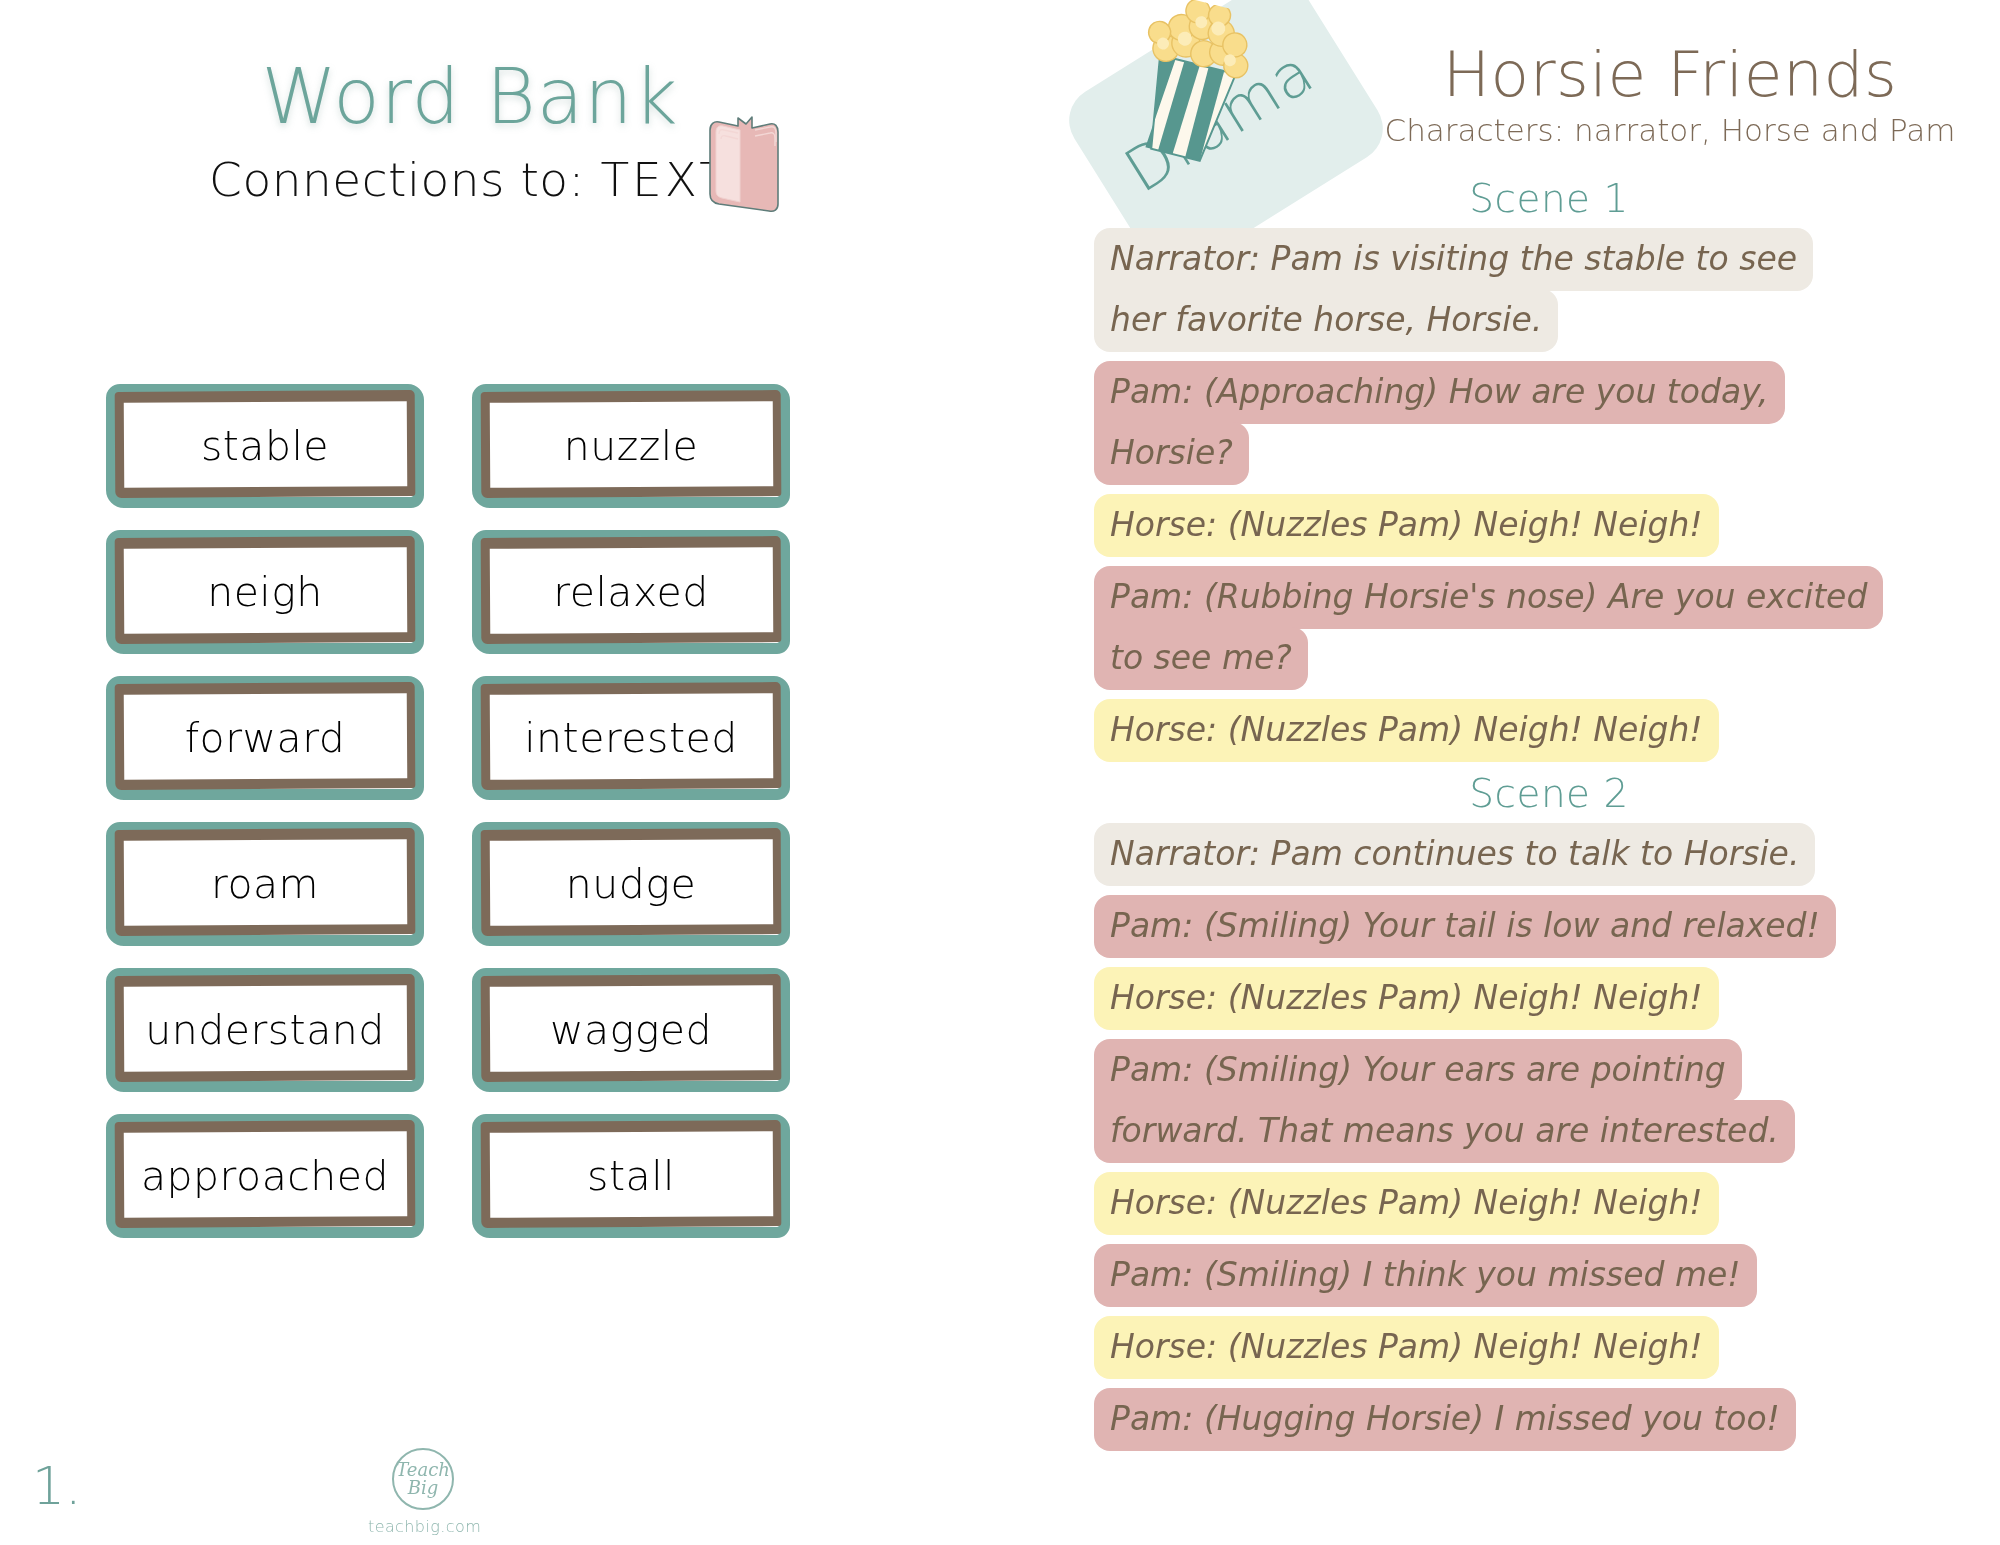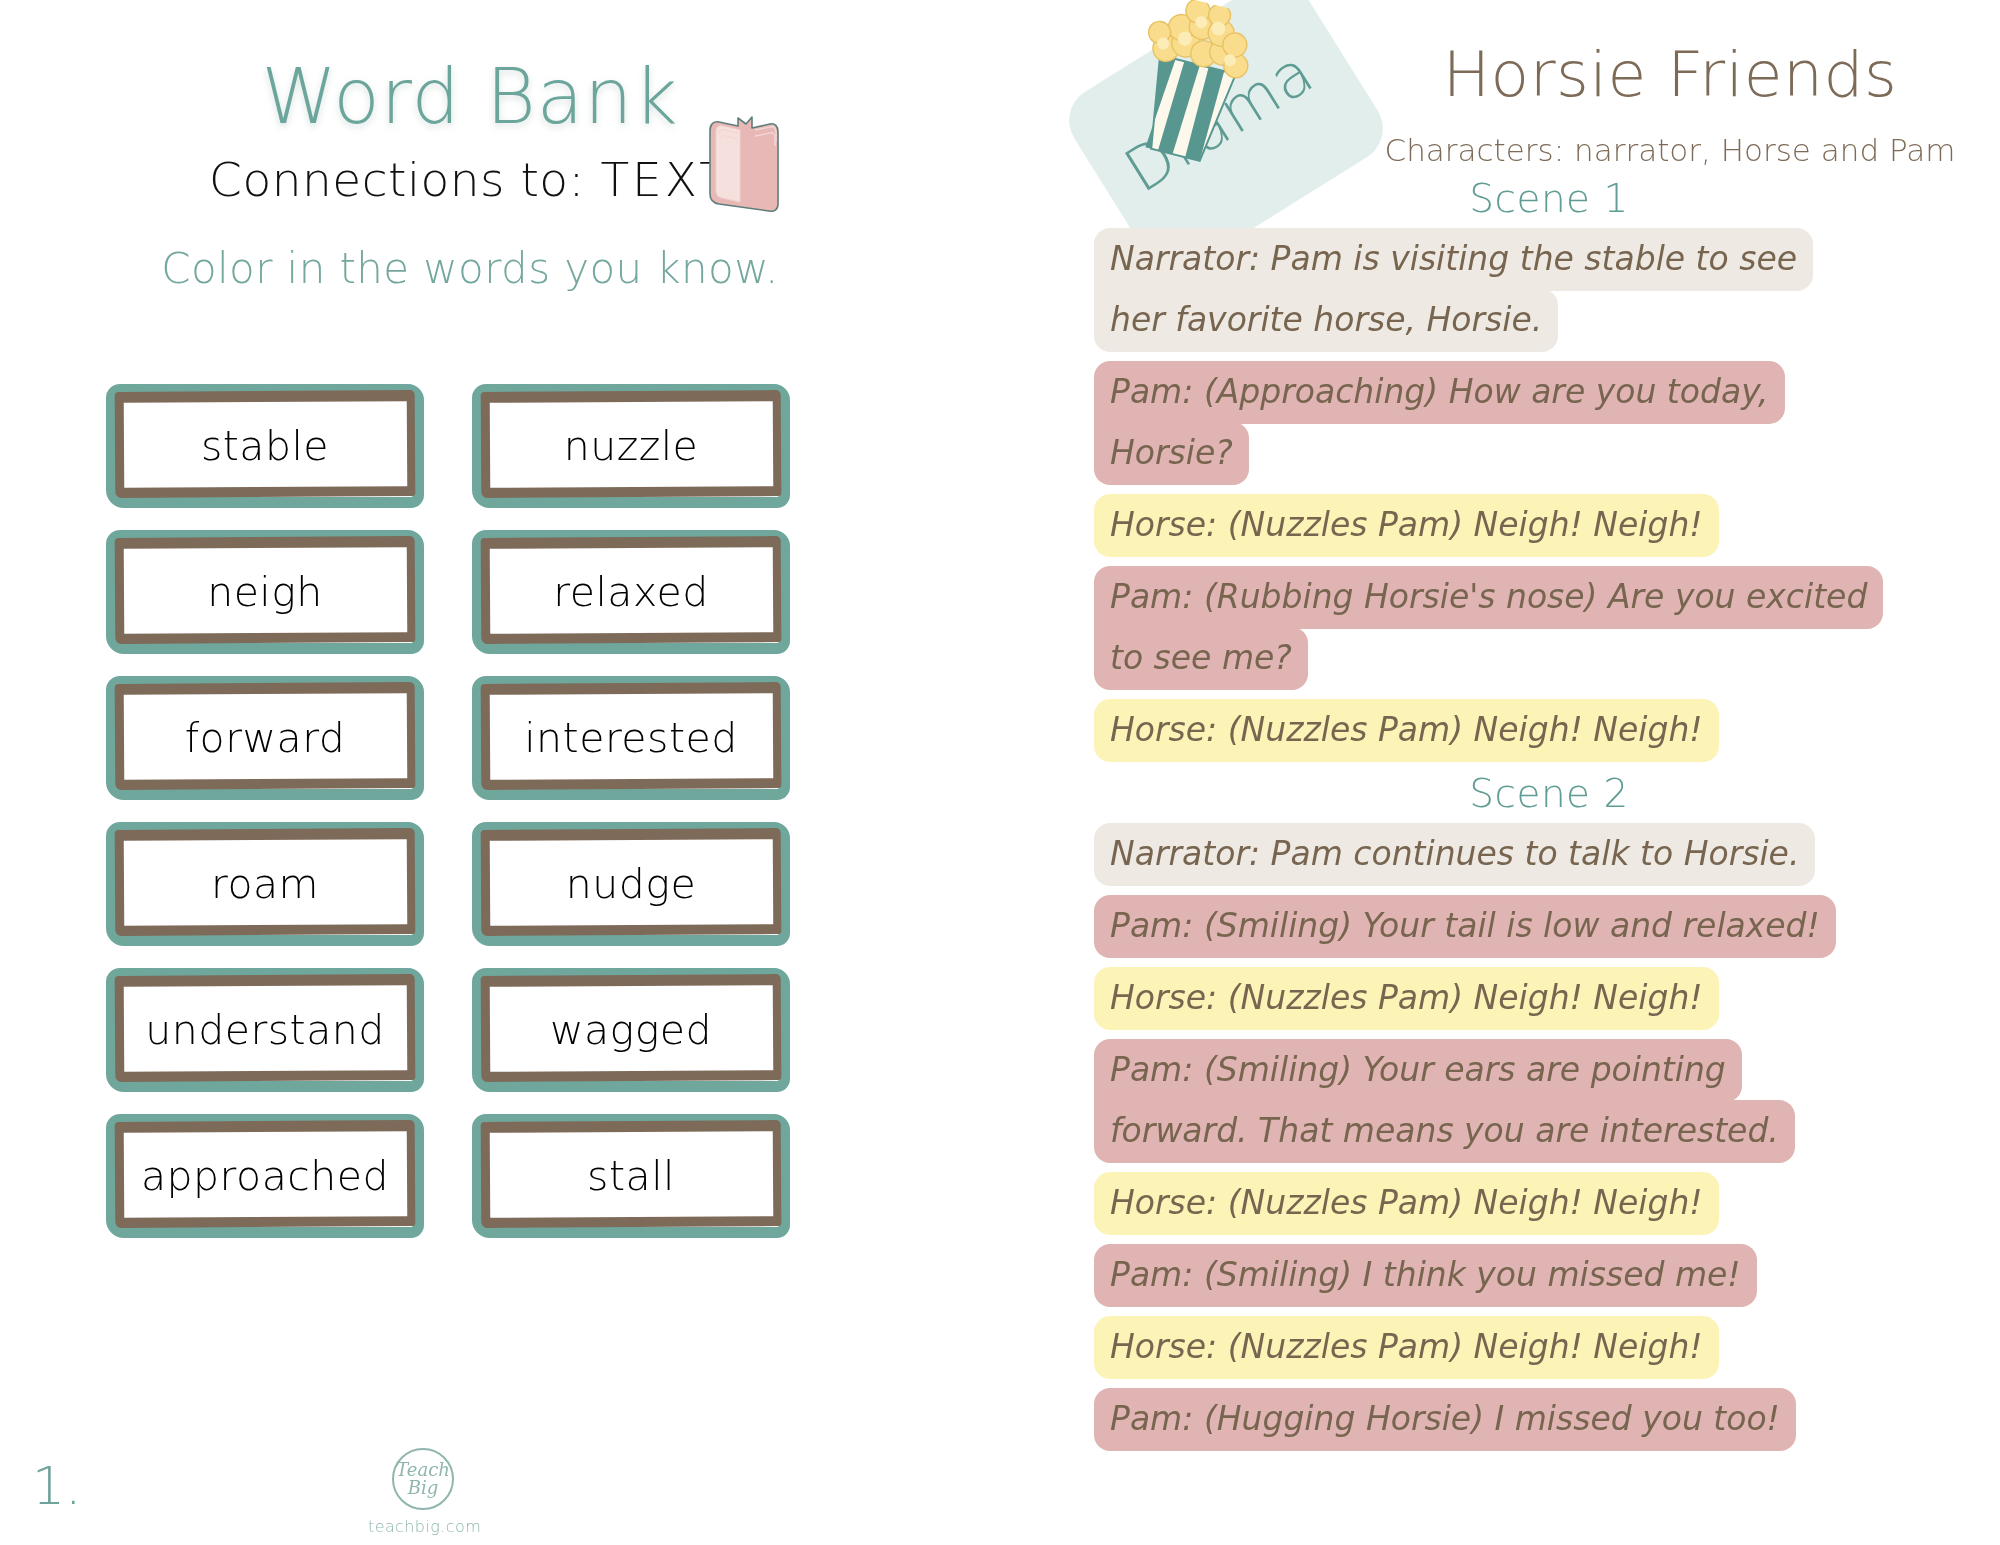--- a/index.html
+++ b/index.html
@@ -169,21 +169,20 @@
   }
   .play-characters {
     position: absolute;
     left: 280px; top: 112px;
     width: 660px;
     text-align: center;
     font-family: "DejaVu Sans", sans-serif;
     font-weight: 300;
     font-size: 31px;
     color: #7d6a57;
-    margin-top: 20px;
   }
 
   .scene-heading {
     text-align: center;
     font-family: "DejaVu Sans", sans-serif;
     font-weight: 300;
     font-size: 39px;
     color: #5f9d94;
     margin: 4px 0 7px 0;
     letter-spacing: 0.5px;
@@ -274,21 +273,20 @@
 
     <svg class="book-icon" viewBox="0 0 84 104">
       <path d="M10 18 C10 12 14 9 19 10 L38 14 L38 6 L46 12 L52 5 L52 16 L70 12 C75 11 78 14 78 20 L78 92 C78 98 74 100 69 99 L19 92 C13 91 10 88 10 82 Z" fill="#e7b8b6" stroke="#5f7d7a" stroke-width="1.6" stroke-linejoin="round"></path>
       <path d="M16 20 C16 15 19 13 23 14 L40 18 L40 90 L22 86 C18 85 16 83 16 79 Z" fill="#f6e0de" stroke="#f0d2d0" stroke-width="1"></path>
       <path d="M19 22 C19 18 21 17 24 18 L38 21" fill="none" stroke="#f3d7d5" stroke-width="1.4"></path>
       <path d="M21 27 C21 24 23 23 26 24 L38 27" fill="none" stroke="#f3d7d5" stroke-width="1.4"></path>
       <path d="M55 18 L70 15 C74 14 76 16 76 21 L76 30" fill="none" stroke="#f3d7d5" stroke-width="1.4"></path>
       <path d="M55 24 L70 21 C73 20 75 22 75 26 L75 34" fill="none" stroke="#f3d7d5" stroke-width="1.4"></path>
     </svg>
 
-    <div class="wb-instruction">Color in the words you know.</div>
 
     <div class="word-grid">
 
     <div class="word-card">
           <div class="teal-frame"></div>
           <div class="brown-frame"></div>
           <div class="word-text">stable</div>
         </div>
         <div class="word-card">
           <div class="teal-frame"></div>

